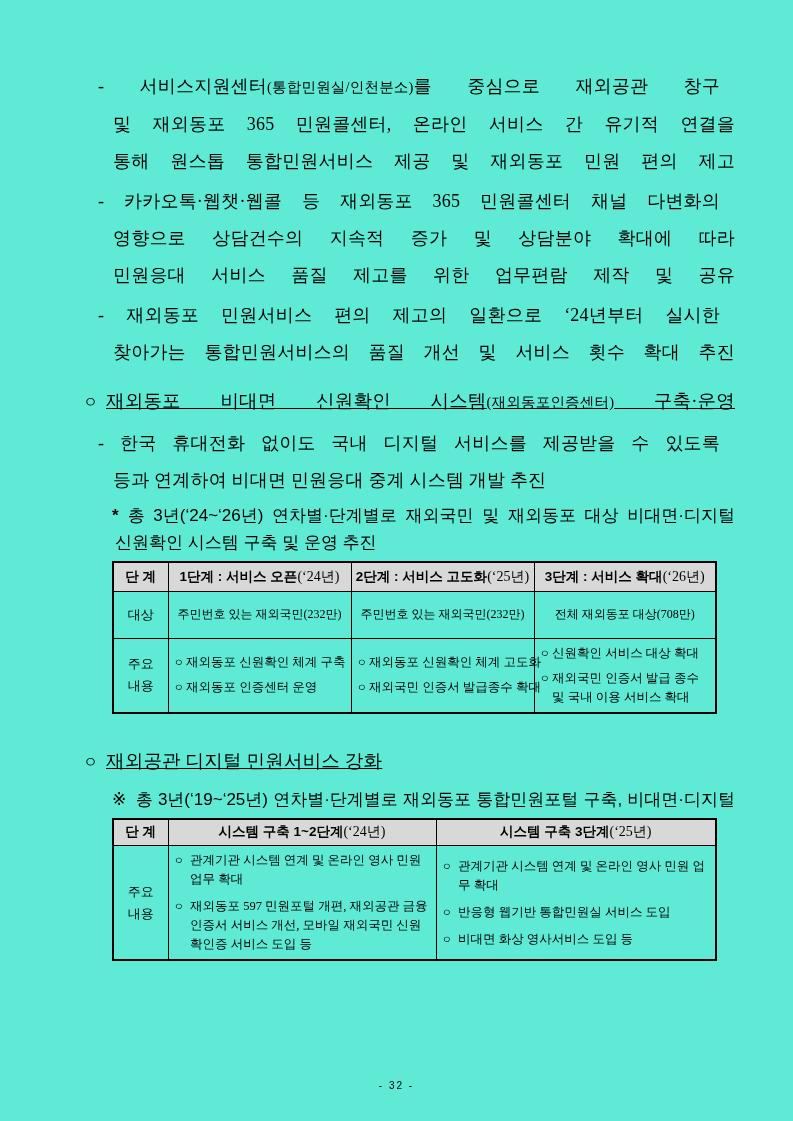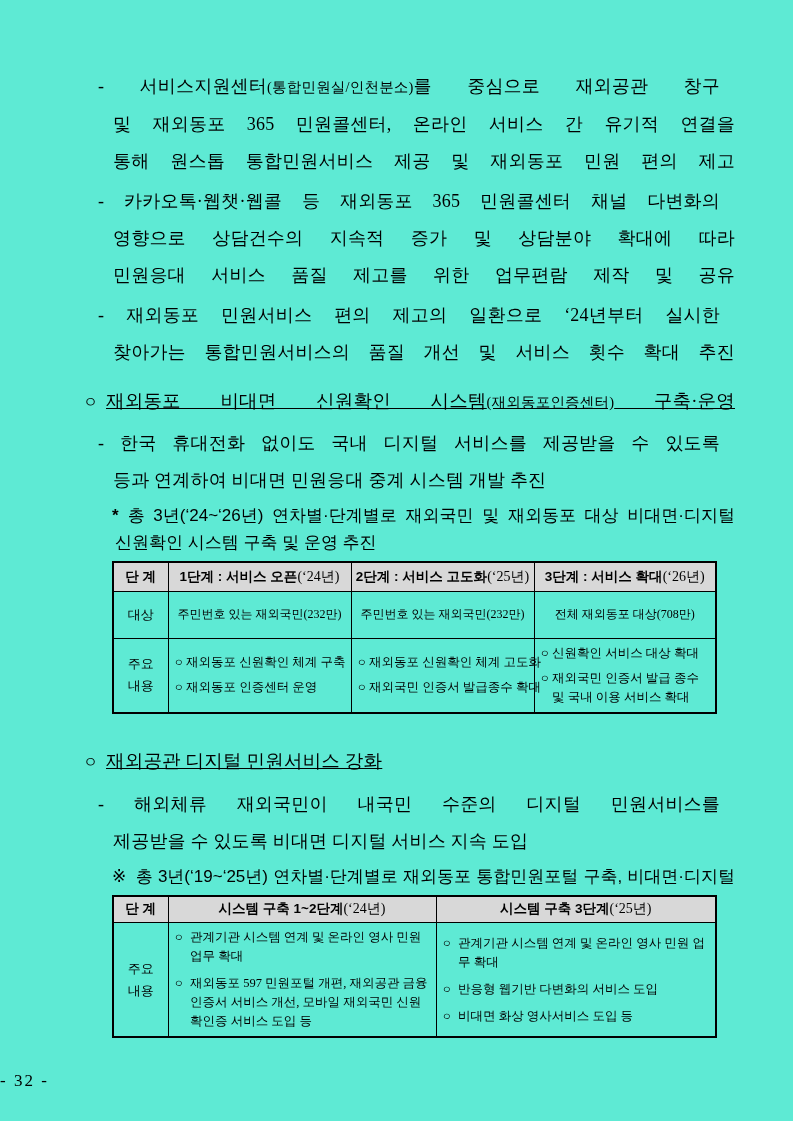--- a/index.html
+++ b/index.html
@@ -96,22 +96,23 @@
   .t1 .item:last-child { margin-bottom: 0; }
   .t2 tr.hrow { height: 27px; }
   .t2 tr.mrow { height: 101px; }
   .t2 .item { margin-bottom: 8px; }
   .t2 .item:last-child { margin-bottom: 0; }
   .t2 .item .ib { margin-right: 6px; }
   
   .footer {
     position: absolute;
     left: 0; right: 0; bottom: 30px;
-    font-size: 17px;
-    font-family: Liberation Serif, serif;
+    text-align: center;
+    font-size: 10px;
+    font-family: Liberation Sans, sans-serif;
     letter-spacing: 2px;
   }
 </style>
 </head>
 <body>
 
 <div class="page">
 
   <div class="p">
     <div class="line first just"><span>- 서비스지원센터</span><span class="sm">(통합민원실/인천분소)</span><span>를 중심으로 재외공관 창구</span></div>
@@ -202,24 +203,20 @@
         </td>
       </tr>
     </tbody>
   </table>
 
   <div class="heading second">
     <span class="hb">ㅇ</span>
     <span class="htext">재외공관 디지털 민원서비스 강화</span>
   </div>
 
-  <div class="p">
-    <div class="line first just">- 해외체류 재외국민이 내국민 수준의 디지털 민원서비스를</div>
-    <div class="line">제공받을 수 있도록 비대면 디지털 서비스 지속 도입</div>
-  </div>
 
   <div class="note">
     <div class="just"><span class="nm ref">※</span><span>총 3년(‘19~‘25년) 연차별·단계별로 재외동포 통합민원포털 구축, 비대면·디지털</span></div>
   </div>
 
   <table class="tbl t2">
     <colgroup>
       <col style="width:55px">
         <col style="width:268px">
         <col style="width:280px">
@@ -245,21 +242,21 @@
               <span>재외동포 597 민원포털 개편, 재외공관 금융인증서 서비스 개선, 모바일 재외국민 신원 확인증 서비스 도입 등</span>
             </div>
         </td>
         <td class="items">
           <div class="item">
               <span class="ib">ㅇ</span>
               <span>관계기관 시스템 연계 및 온라인 영사 민원 업무 확대</span>
             </div>
           <div class="item">
               <span class="ib">ㅇ</span>
-              <span>반응형 웹기반 다변화의 서비스 도입</span>
+              <span>반응형 웹기반 통합민원실 서비스 도입</span>
             </div>
           <div class="item">
               <span class="ib">ㅇ</span>
               <span>비대면 화상 영사서비스 도입 등</span>
             </div>
         </td>
       </tr>
     </tbody>
   </table>
 

